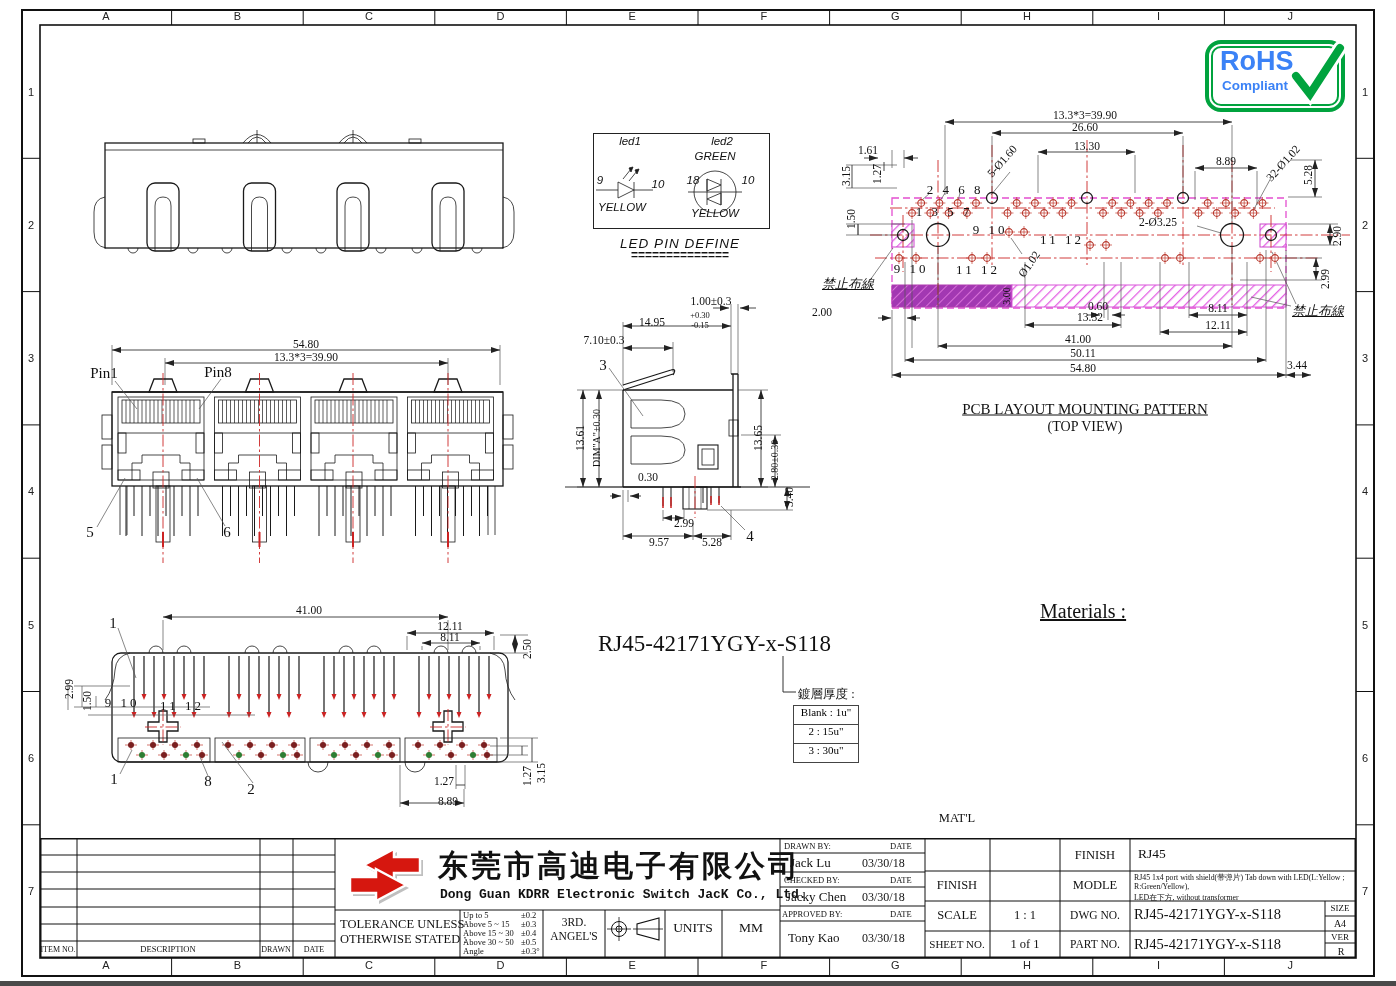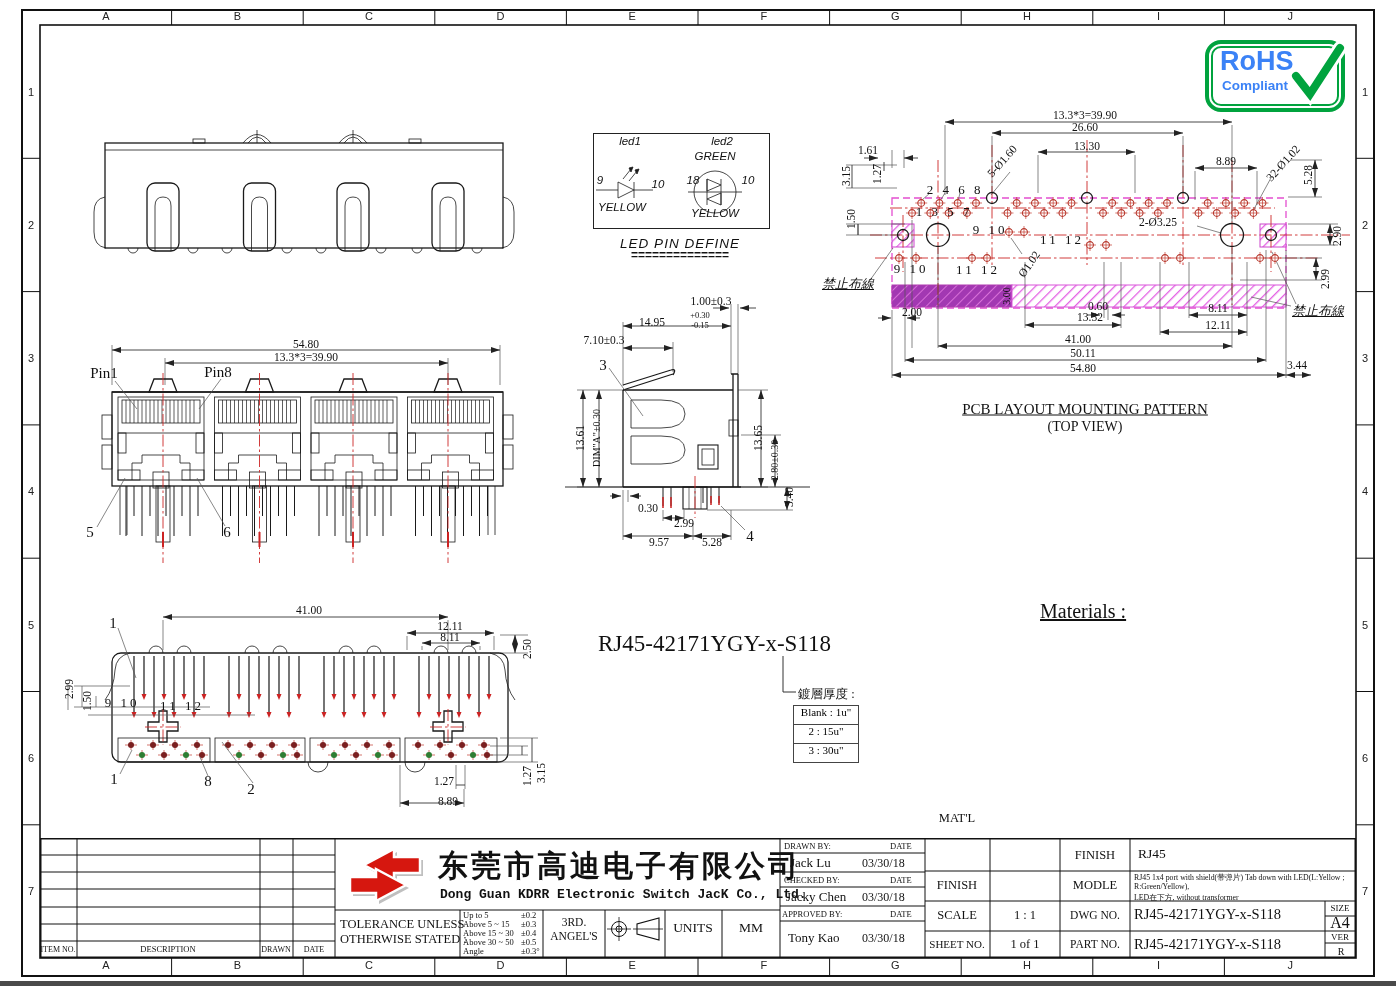--- a/index.html
+++ b/index.html
@@ -391,21 +391,21 @@
   <span class="dim" style="left:652px;top:322px">14.95</span>
   <span class="dim" style="left:700px;top:315px;font-size:8.5px">+0.30</span>
   <span class="dim" style="left:700px;top:325px;font-size:8.5px">-0.15</span>
   <span class="dim" style="left:604px;top:340px">7.10±0.3</span>
   <span class="dim callout" style="left:603px;top:365px">3</span>
   <span class="dimv" style="left:580px;top:438px">13.61</span>
   <span class="dimv" style="left:596px;top:438px;font-size:10px">DIM"A"±0.30</span>
   <span class="dimv" style="left:758px;top:438px">13.65</span>
   <span class="dimv" style="left:774px;top:460px;font-size:10px">2.80±0.30</span>
   <span class="dimv" style="left:789px;top:497px">3.40</span>
-  <span class="dim" style="left:648px;top:508px">0.30</span>
+  <span class="dim" style="left:648px;top:477px">0.30</span>
   <span class="dim" style="left:684px;top:523px">2.99</span>
   <span class="dim" style="left:659px;top:542px">9.57</span>
   <span class="dim" style="left:712px;top:542px">5.28</span>
   <span class="dim callout" style="left:750px;top:536px">4</span>
 
   <div class="ledbox" style="left:593px;top:133px;width:175px;height:94px"></div>
   <svg class="abs" style="left:593px;top:133px" width="175" height="94">
     <g class="t" stroke-width="1.1">
       <path d="M3,57H25M41,57H60"></path>
       <polygon points="25,49 25,65 41,57" fill="none"></polygon>
@@ -557,21 +557,21 @@
   <span class="dimv" style="left:1337px;top:236px">2.90</span>
   <span class="dimv" style="left:1325px;top:279px">2.99</span>
   <span class="dim" style="left:1158px;top:222px">2-Ø3.25</span>
   <span class="dim" style="left:1029px;top:264px;transform:translate(-50%,-50%) rotate(-55deg)">Ø1.02</span>
   <span class="dim pinlbl" style="left:955px;top:190px">2 4 6 8</span>
   <span class="dim pinlbl" style="left:944px;top:212px">1 3 5 7</span>
   <span class="dim pinlbl" style="left:990px;top:230px">9  10</span>
   <span class="dim pinlbl" style="left:1062px;top:240px">11 12</span>
   <span class="dim pinlbl" style="left:911px;top:269px">9  10</span>
   <span class="dim pinlbl" style="left:978px;top:270px">11 12</span>
-  <span class="dim" style="left:912px;top:312px">2.00</span>
+  <span class="dim" style="left:822px;top:312px">2.00</span>
   <span class="dim" style="left:1098px;top:306px">0.60</span>
   <span class="dim" style="left:1090px;top:317px">13.32</span>
   <span class="dim" style="left:1218px;top:308px">8.11</span>
   <span class="dim" style="left:1218px;top:325px">12.11</span>
   <span class="dim" style="left:1078px;top:339px">41.00</span>
   <span class="dim" style="left:1083px;top:353px">50.11</span>
   <span class="dim" style="left:1083px;top:368px">54.80</span>
   <span class="dim" style="left:1297px;top:365px">3.44</span>
   <span class="dimv" style="left:1006px;top:296px;font-size:10px">3.00</span>
   <span class="dim" style="left:848px;top:284px;font-style:italic;text-decoration:underline;font-size:13px">禁止布線</span>
@@ -667,17 +667,17 @@
   <span class="dim tb-label" style="left:1095px;top:885px">MODLE</span>
   <span class="dim tb-label" style="left:1095px;top:915px;font-size:11.5px">DWG NO.</span>
   <span class="dim tb-label" style="left:1095px;top:944px;font-size:11.5px">PART NO.</span>
   <span class="txt" style="left:1138px;top:846px;font:13.5px 'Liberation Serif',serif">RJ45</span>
   <span class="txt" style="left:1134px;top:872px;font:7.8px 'Liberation Serif',serif">RJ45 1x4 port with shield(带弹片) Tab down  with LED(L:Yellow ;</span>
   <span class="txt" style="left:1134px;top:882px;font:7.8px 'Liberation Serif',serif">R:Green/Yellow),</span>
   <span class="txt" style="left:1134px;top:892px;font:7.8px 'Liberation Serif',serif">LED在下方, without transformer</span>
   <span class="txt" style="left:1134px;top:906px;font:14.5px 'Liberation Serif',serif">RJ45-42171YGY-x-S118</span>
   <span class="txt" style="left:1134px;top:936px;font:14.5px 'Liberation Serif',serif">RJ45-42171YGY-x-S118</span>
   <span class="dim" style="left:1340px;top:908px;font-size:9px">SIZE</span>
-  <span class="dim" style="left:1340px;top:923px;font-size:16px">A4</span>
+  <span class="dim" style="left:1340px;top:923px;font-size:10px">A4</span>
   <span class="dim" style="left:1340px;top:937px;font-size:9px">VER</span>
   <span class="dim" style="left:1341px;top:951px;font-size:10px">R</span>
 
 </div>
 
 </body></html>

